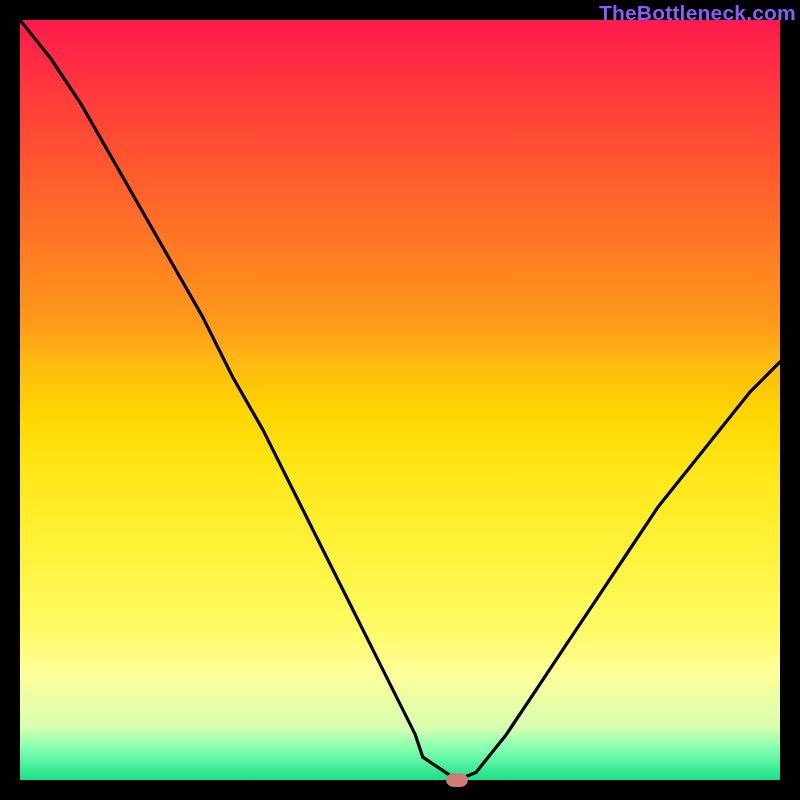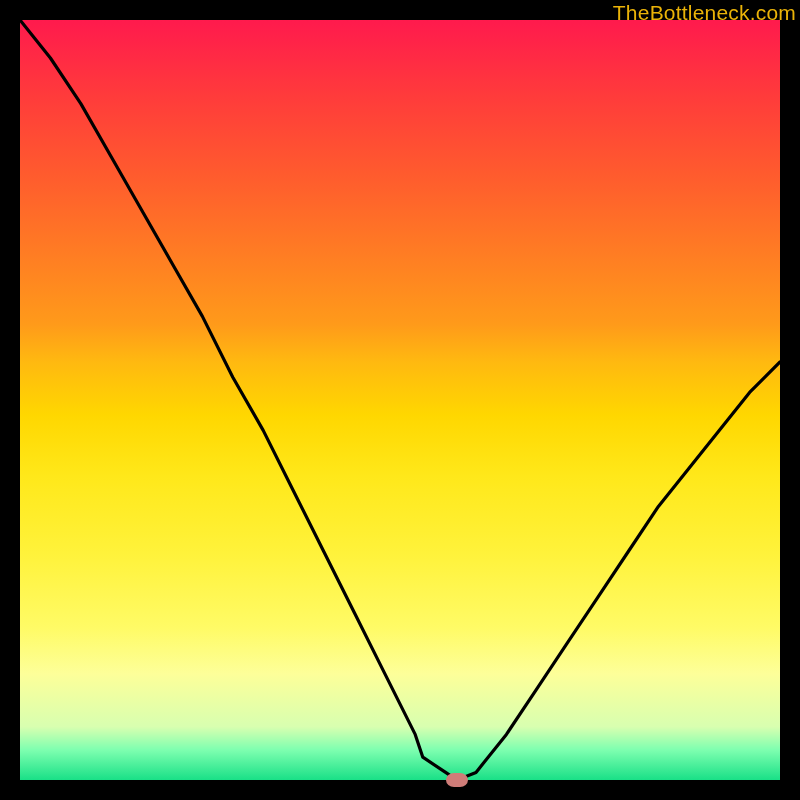--- a/index.html
+++ b/index.html
@@ -32,22 +32,22 @@
       #7fffb0 96%,
       #19e087 100%
     );
   }
   .watermark {
     position: absolute;
     top: 1px;
     right: 4px;
     font-family: Arial, Helvetica, sans-serif;
     font-size: 21px;
-    font-weight: normal;
-    color: #eab308;
+    font-weight: bold;
+    color: #8b5cf6;
     letter-spacing: 0.2px;
   }
   .curve-svg {
     position: absolute;
     left: 20px;
     top: 20px;
     width: 760px;
     height: 760px;
   }
   .marker {

